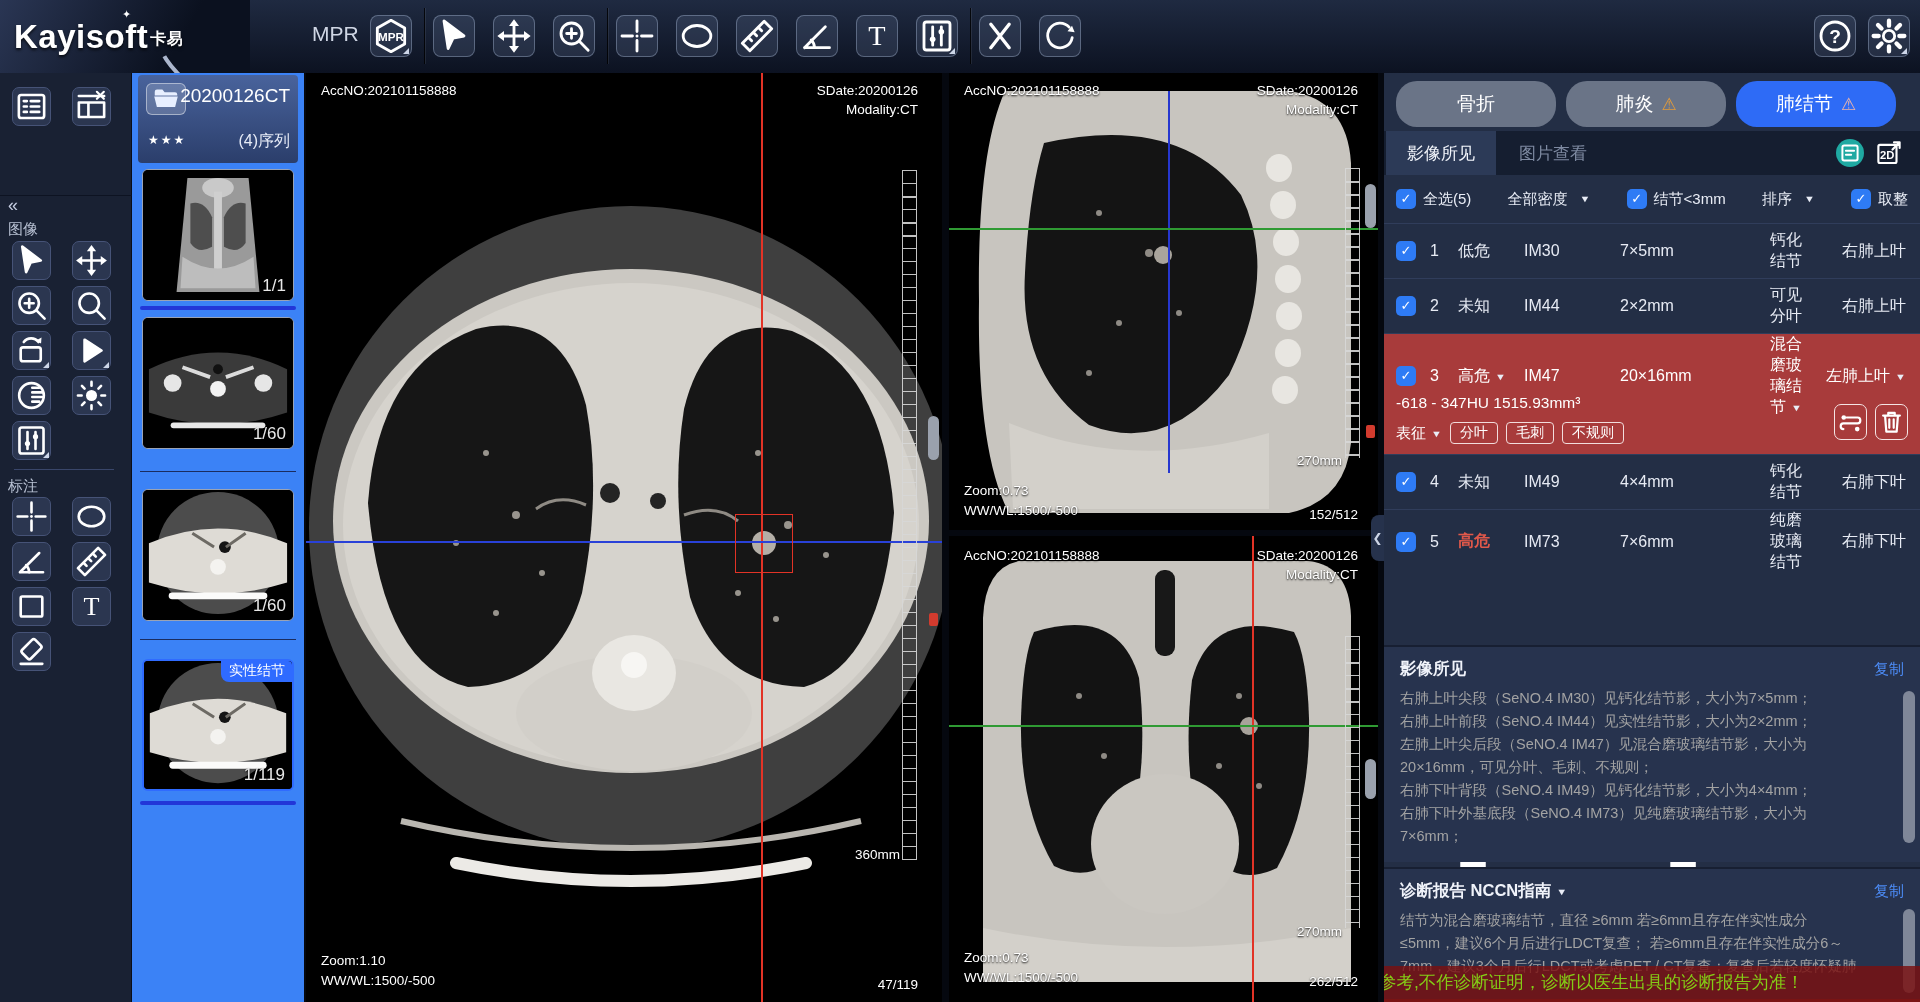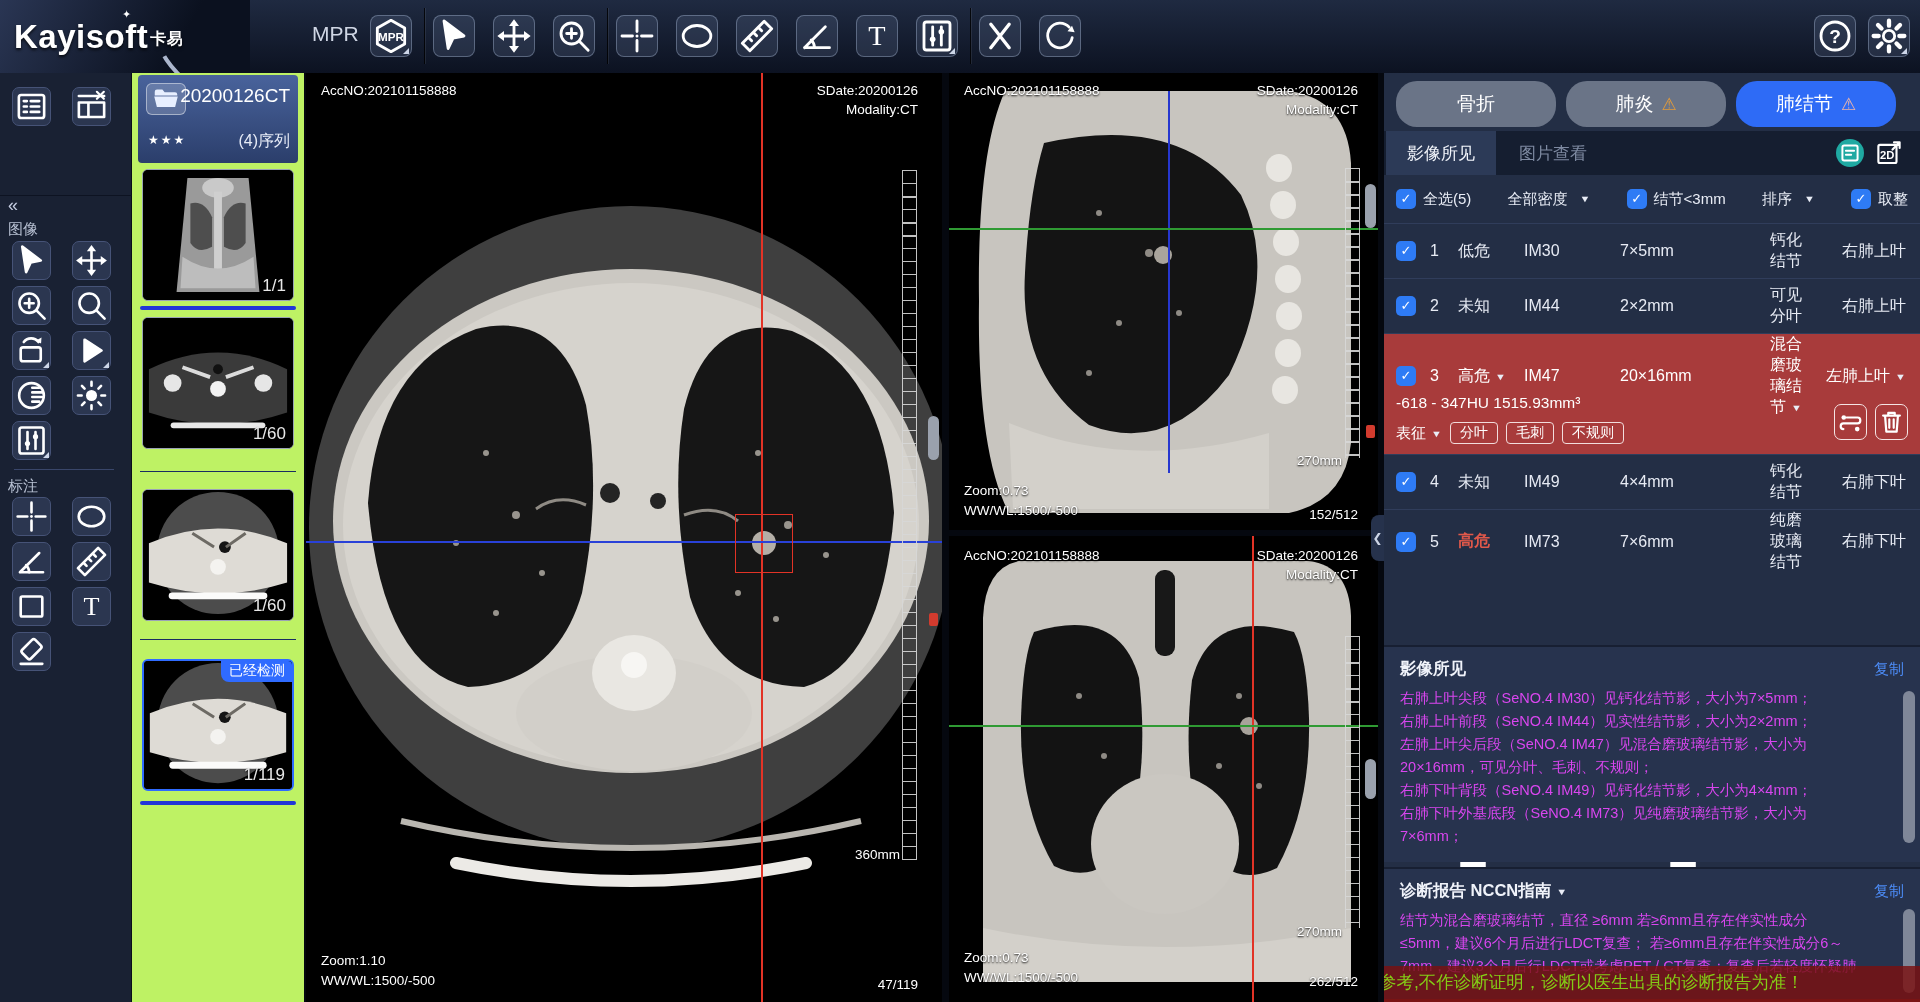--- a/index.html
+++ b/index.html
@@ -25,21 +25,21 @@
   #left-strip{left:0;top:73px;width:132px;height:929px;background:#192133;border-right:1px solid #0a0e18;}
   .sbtn{position:absolute;width:39px;height:39px;background:#2b3650;border:1px solid #465377;border-radius:7px;display:flex;align-items:center;justify-content:center;}
   .sbtn svg{width:24px;height:24px;}
   .sbtn.corner::after{content:"";position:absolute;right:1px;bottom:1px;border-left:6px solid transparent;border-bottom:6px solid #cdd6e8;}
   .strip-label{position:absolute;left:8px;font-size:15px;color:#b9c2d4;}
   #collapse-arrow{left:8px;top:122px;font-size:18px;color:#c4cce0;}
   #strip-top-divider{left:0;top:122px;width:132px;height:1px;background:#0d1322;}
   #strip-mid-divider{left:14px;top:396px;width:100px;height:1px;background:#39466a;}
 
   
-  #thumb-panel{left:132px;top:73px;width:172px;height:929px;background:#bef264;}
+  #thumb-panel{left:132px;top:73px;width:172px;height:929px;background:#3b82f6;}
   #series-header{position:absolute;left:6px;top:2px;width:160px;height:88px;border-radius:4px;background:linear-gradient(180deg,#49639c 0%,#2b3e6b 100%);}
   #folder-btn{position:absolute;left:8px;top:8px;width:40px;height:32px;background:rgba(255,255,255,.18);border:1px solid rgba(255,255,255,.45);border-radius:6px;display:flex;align-items:center;justify-content:center;}
   #folder-btn svg{width:22px;height:22px;}
   #series-title{position:absolute;right:8px;top:10px;font-size:19px;color:#fff;}
   #series-stars{position:absolute;left:10px;top:58px;font-size:12px;letter-spacing:2px;color:#fff;}
   #series-count{position:absolute;right:8px;top:56px;font-size:16px;color:#e6ebf7;}
   .thumb{position:absolute;left:10px;width:152px;height:132px;border:1px solid #9aa3b5;border-radius:6px;overflow:hidden;background:#000;}
   .thumb svg{width:100%;height:100%;display:block;}
   .thumb .tlabel{position:absolute;right:7px;bottom:4px;font-size:17px;color:#e8e8e8;text-shadow:0 1px 2px #000;}
   .thumb.selected{border:2px solid #2f6bff;}
@@ -89,21 +89,21 @@
   .tagpill{border:1px solid #f2dcdc;border-radius:4px;padding:1px 9px;font-size:14px;}
   .red-icons{position:absolute;right:12px;bottom:14px;display:flex;gap:8px;}
   .ricon{width:33px;height:36px;border:1.5px solid #f5e4e4;border-radius:7px;display:flex;align-items:center;justify-content:center;}
   .ricon svg{width:20px;height:20px;}
   #analysis-row{position:absolute;left:14px;top:540px;display:flex;align-items:center;gap:8px;font-size:15px;color:#d5dbe8;}
   #analysis-row svg{width:19px;height:19px;}
   .infobox{position:absolute;left:0;width:536px;background:#27334e;border-top:2px solid #171f32;padding:11px 16px;}
   .infobox .hd{display:flex;justify-content:space-between;align-items:center;}
   .infobox .title{font-size:16.5px;font-weight:bold;color:#f0f3fa;}
   .copylink{font-size:15px;color:#4c8bf5;}
-  .infobody{margin-top:7px;font-size:14.5px;line-height:23px;color:#d946ef;white-space:pre-line;}
+  .infobody{margin-top:7px;font-size:14.5px;line-height:23px;color:#a3a3a3;white-space:pre-line;}
   .box-thumb{position:absolute;right:5px;width:12px;border-radius:6px;background:#7f8798;}
   #marquee{position:absolute;left:0;top:893px;width:536px;height:33px;background:rgba(122,16,16,.82);overflow:hidden;white-space:nowrap;z-index:9;}
   #marquee span{display:inline-block;margin-left:-5px;line-height:33px;font-size:17.5px;font-weight:normal;color:#84cc16;}
   #bottom-red{position:absolute;left:0;top:926px;width:536px;height:3px;background:#7a1414;z-index:9;}
 </style>
 </head>
 <body>
 
 <div id="app">
 
@@ -436,21 +436,21 @@
     <div class="thumb selected" style="top:586px">
       <svg viewBox="0 0 152 132" preserveAspectRatio="none">
         <rect width="152" height="132" fill="#000"></rect>
         <circle cx="76" cy="64" r="62" fill="#4c4c4c"></circle>
         <path d="M6 54 Q76 24 146 54 L146 94 Q76 116 6 94 Z" fill="#dedbd5"></path>
         <circle cx="83" cy="58" r="6" fill="#141414"></circle>
         <path d="M50 44 L72 58 M104 44 L84 58" stroke="#6d6a64" stroke-width="3"></path>
         <circle cx="76" cy="78" r="8" fill="#f4f3f0"></circle>
         <rect x="26" y="104" width="100" height="7" rx="3.5" fill="#fbfbfa"></rect>
       </svg>
-      <div id="detect-badge">已经检测</div>
+      <div id="detect-badge">实性结节</div>
       <span class="tlabel">1/119</span>
     </div>
     <div class="blue-sep" style="top:728px"></div>
   </div>
 
   <div class="viewport abs" style="left:306px;top:73px;width:636px;height:929px">
     <svg class="ct" viewBox="0 0 636 929" preserveAspectRatio="none">
       <rect width="636" height="929" fill="#000"></rect>
       <circle cx="325" cy="455" r="322" fill="#3f3f3f"></circle>
       <ellipse cx="325" cy="448" rx="298" ry="252" fill="#cbc8c2"></ellipse>

